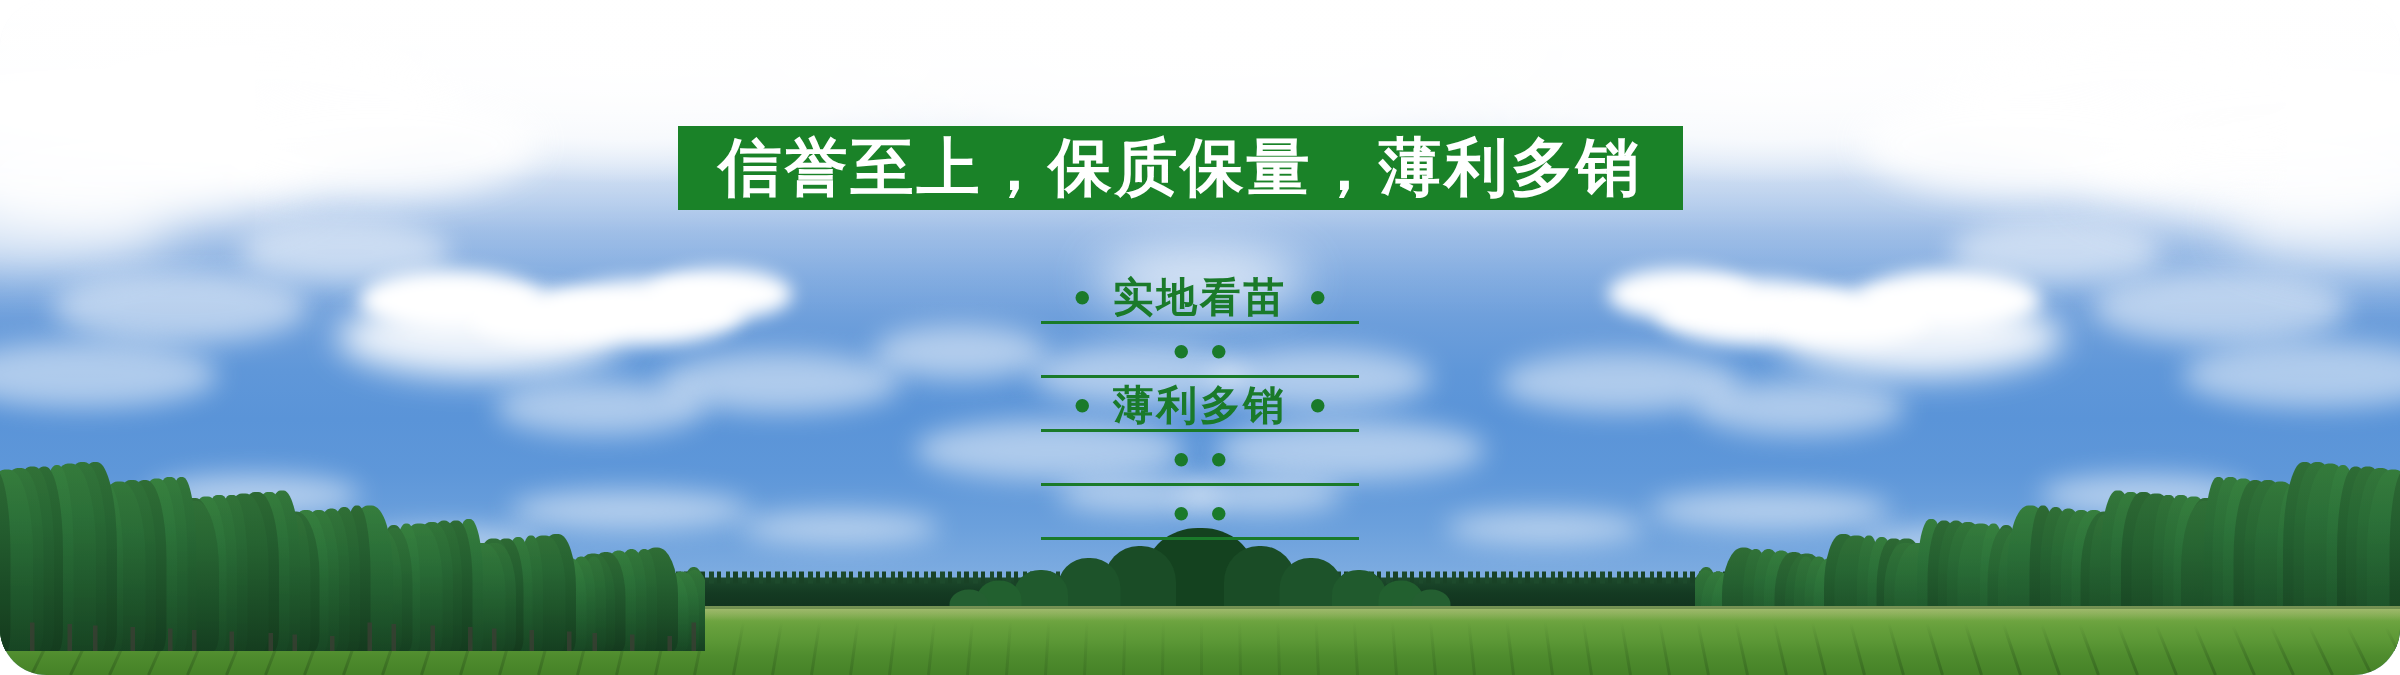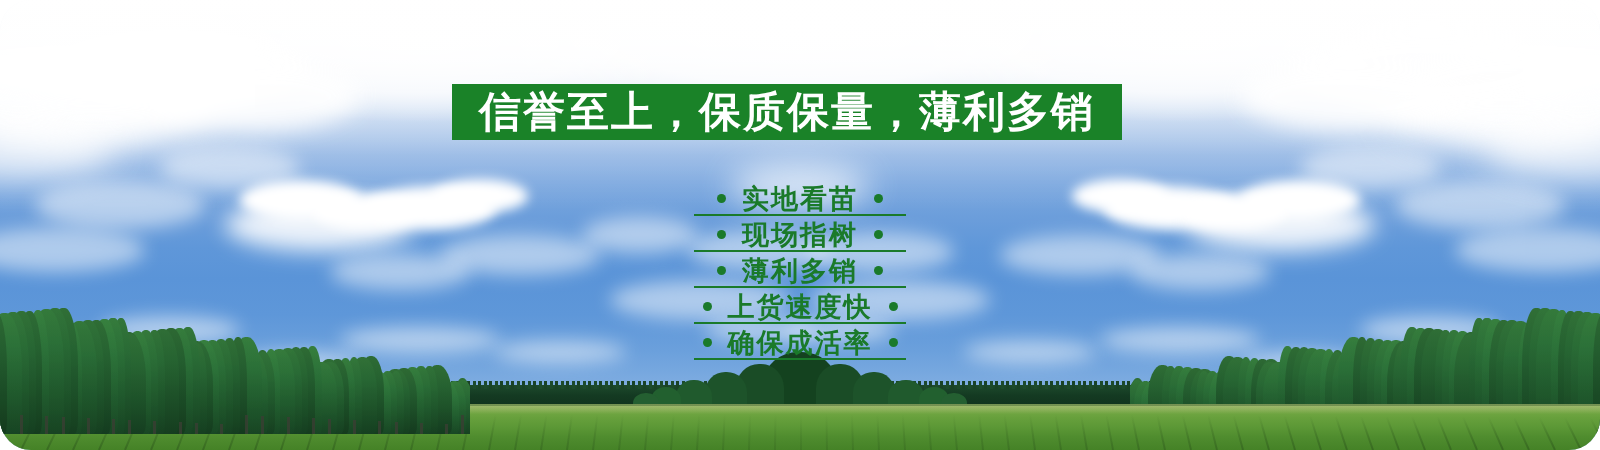--- a/index.html
+++ b/index.html
@@ -539,38 +539,35 @@
 
     <div class="feature-list" id="feature-list">
         <div class="feature-row">
           <span class="dot"></span>
           <span class="ftext">实地看苗</span>
           <span class="dot"></span>
           <span class="rule"></span>
         </div>
         <div class="feature-row">
           <span class="dot"></span>
-          <span class="ftext">现场指树</span>
           <span class="dot"></span>
           <span class="rule"></span>
         </div>
         <div class="feature-row">
           <span class="dot"></span>
           <span class="ftext">薄利多销</span>
           <span class="dot"></span>
           <span class="rule"></span>
         </div>
         <div class="feature-row">
           <span class="dot"></span>
-          <span class="ftext">上货速度快</span>
           <span class="dot"></span>
           <span class="rule"></span>
         </div>
         <div class="feature-row">
           <span class="dot"></span>
-          <span class="ftext">确保成活率</span>
           <span class="dot"></span>
           <span class="rule"></span>
         </div>
       </div>
 
   </div>
 </div>
 
 </body></html>

